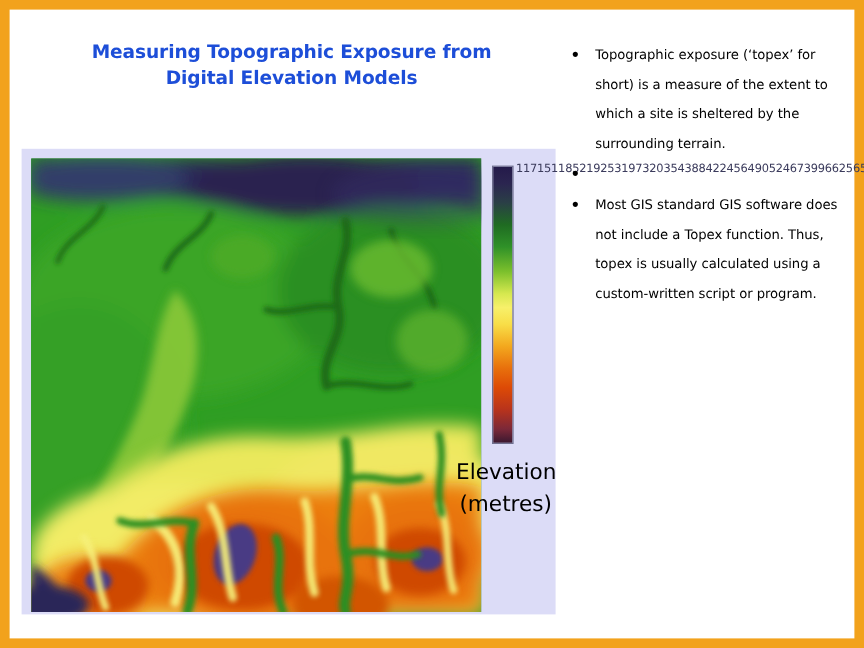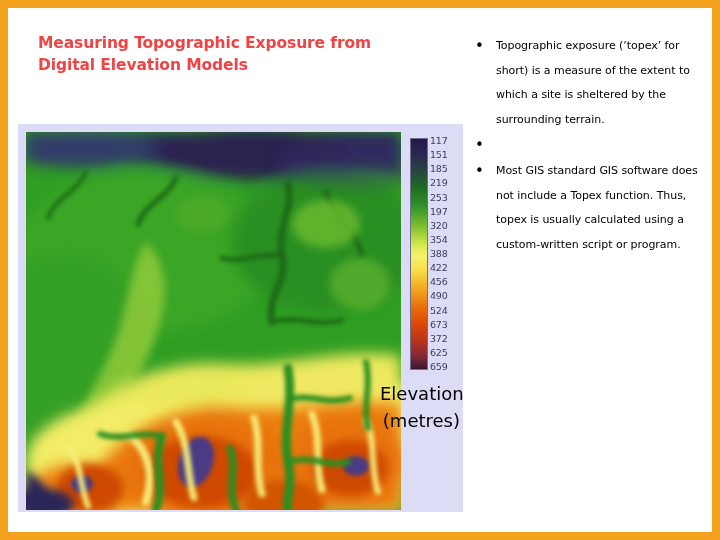--- a/index.html
+++ b/index.html
@@ -23,24 +23,25 @@
     border: 8px solid #f2a21c;
     background: #ffffff;
   }
 
   
   #title {
     position: absolute;
     left: 30px;
     top: 24px;
     width: 410px;
+    text-align: center;
     font-size: 15.5px;
     font-weight: bold;
     line-height: 1.42;
-    color: #ef4444;
+    color: #1d4ed8;
     letter-spacing: -0.1px;
   }
   #title .line { display: block; }
 
   
   #figure {
     position: absolute;
     left: 10px;
     top: 116px;
     width: 445px;
@@ -93,21 +94,21 @@
       #7c2838 95%,
       #3a1830 100%);
   }
   #ticks {
     position: absolute;
     left: 20px;
     top: -2px;
     width: 30px;
     height: 236px;
     display: flex;
-    flex-direction: column;
+    flex-direction: row;
     justify-content: space-between;
   }
   #ticks .tick {
     font-size: 9.5px;
     line-height: 10px;
     color: #3b3b5c;
     font-family: "DejaVu Sans", sans-serif;
     letter-spacing: -0.2px;
   }
 
@@ -278,21 +279,21 @@
         <div class="tick">253</div>
         <div class="tick">197</div>
         <div class="tick">320</div>
         <div class="tick">354</div>
         <div class="tick">388</div>
         <div class="tick">422</div>
         <div class="tick">456</div>
         <div class="tick">490</div>
         <div class="tick">524</div>
         <div class="tick">673</div>
-        <div class="tick">372</div>
+        <div class="tick">996</div>
         <div class="tick">625</div>
         <div class="tick">659</div>
       </div>
     </div>
   </div>
 
   <div id="legend-caption">
     <span class="line">Elevation</span>
     <span class="line">(metres)</span>
   </div>

